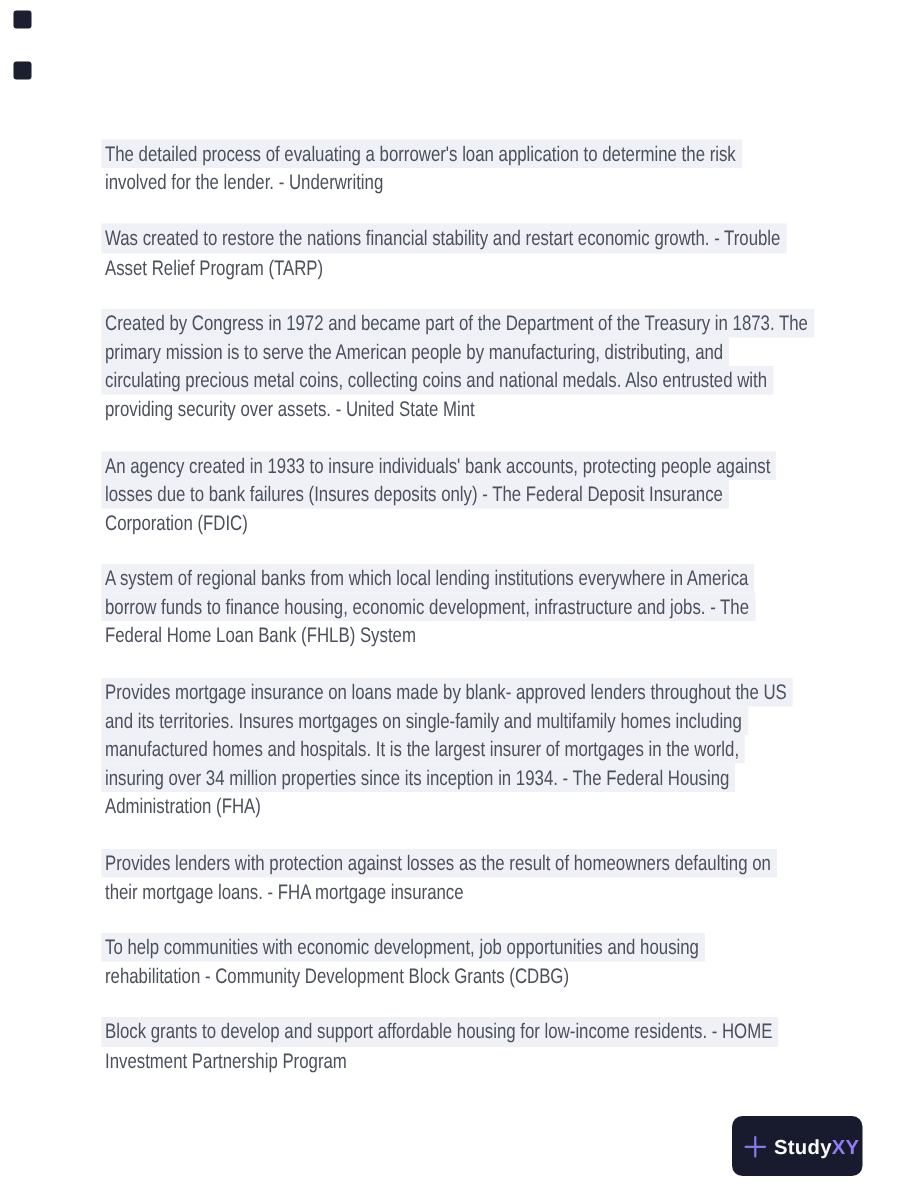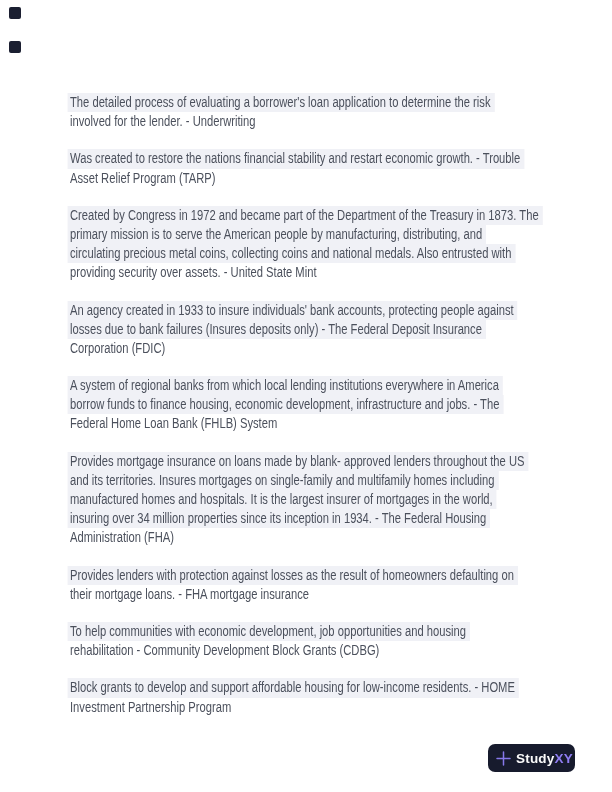--- a/index.html
+++ b/index.html
@@ -50,21 +50,21 @@
     margin-left: -3px;
   }
   .line span.hl { background: #f0f1f6; }
 
   
   .logo {
     position: absolute;
     left: 488px;
     top: 744px;
     width: 87px;
-    height: 28px;
+    height: 40px;
     background: #171b2d;
     border-radius: 7px;
     display: flex;
     align-items: center;
     padding-left: 8px;
     gap: 5px;
   }
   .logo .brand {
     font-size: 13.5px;
     font-weight: bold;

